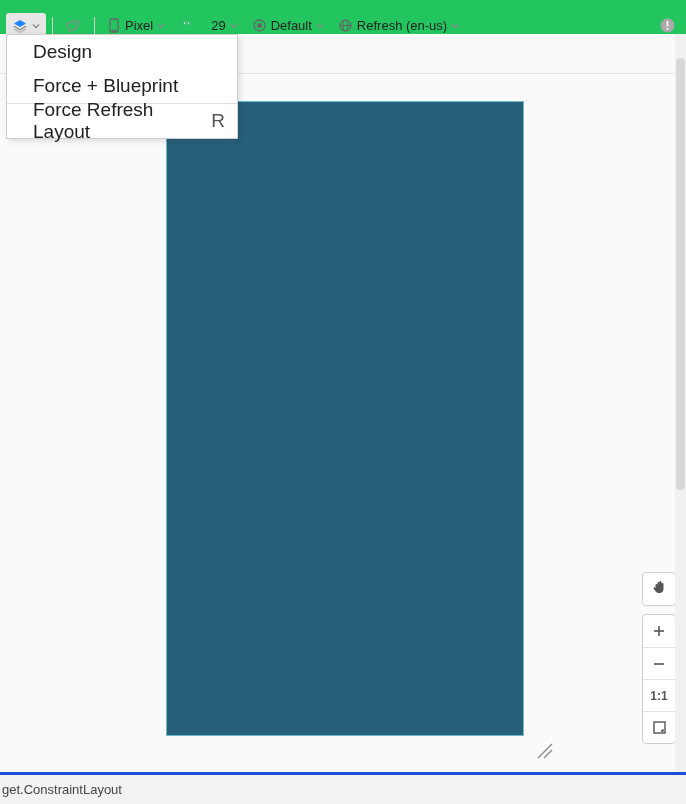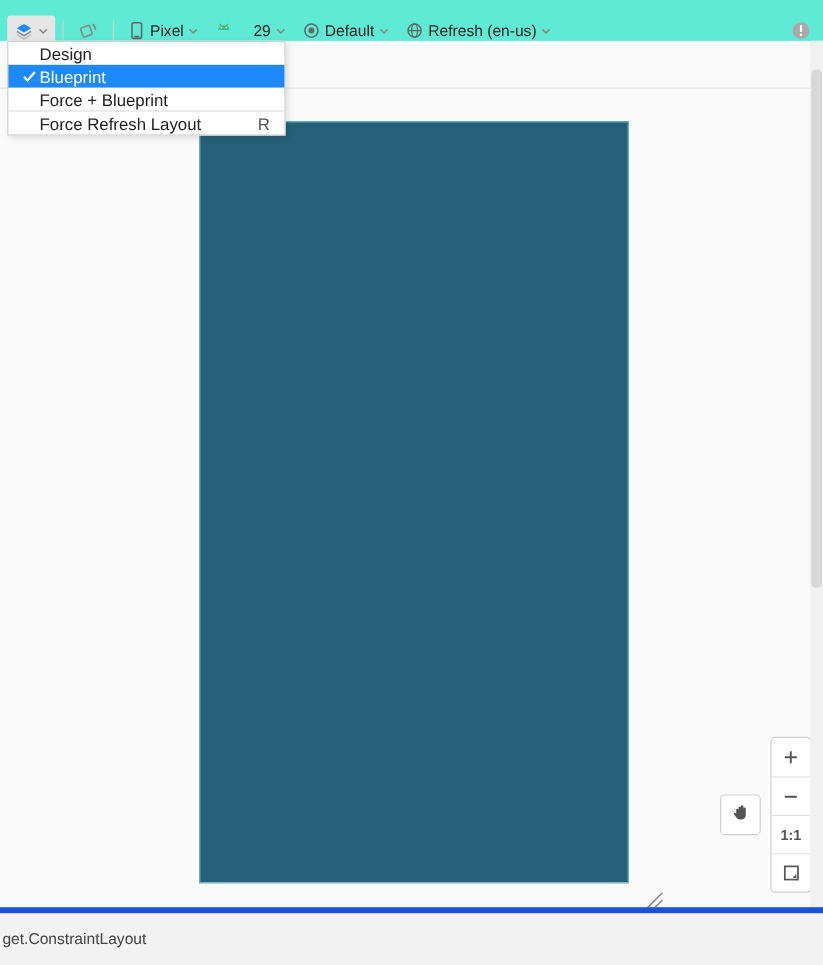--- a/index.html
+++ b/index.html
@@ -1,20 +1,20 @@
 <!DOCTYPE html>
 <html><head>
 <meta charset="utf-8">
 <style>
   * { box-sizing: border-box; margin: 0; padding: 0; }
   html, body { width: 686px; height: 804px; font-family: "Segoe UI", Arial, sans-serif; font-size: 13px; color: #222; background: #fff; }
   
   .toolbar {
     height: 52px;
-    background: #5eead4;
+    background: #22c55e;
     border-bottom: 1px solid #e0e0e0;
     display: flex;
     align-items: center;
     padding: 0 6px;
     gap: 2px;
   }
   .tb-btn {
     display: flex;
     align-items: center;
     padding: 2px 6px;
@@ -37,24 +37,24 @@
     left: 6px;
     top: 34px;
     width: 232px;
     background: #fff;
     border: 1px solid #cfcfcf;
     box-shadow: 2px 2px 6px rgba(0,0,0,0.12);
   }
   .dd-item {
     display: flex;
     align-items: center;
-    height: 19px;
+    height: 34px;
     padding: 0 12px 0 8px;
     cursor: pointer;
-    font-size: 14px;
+    font-size: 19px;
   }
   .dd-item .tick {
     width: 18px;
     display: flex;
     align-items: center;
     justify-content: center;
   }
   .dd-item .lbl { flex: 1; }
   .dd-item .shortcut { color: #555; }
   .dd-item.sel {
@@ -93,21 +93,21 @@
     position: absolute;
     right: 132px;
     top: 704px;
   }
   
   .right-tools {
     position: absolute;
     right: 10px;
     bottom: 28px;
     display: flex;
-    flex-direction: row;
+    flex-direction: column;
     gap: 8px;
     align-items: center;
   }
   .tool-single, .tool-stack {
     background: #fff;
     border: 1px solid #cfcfcf;
     border-radius: 4px;
   }
   .tool-cell {
     width: 32px; height: 32px;
@@ -131,23 +131,23 @@
     position: absolute;
     left: 1px; right: 1px;
     top: 24px; height: 432px;
     background: #d8d8d8;
     border-radius: 4px;
   }
   
   .status {
     position: absolute;
     left: 0; bottom: 0;
-    width: 686px; height: 48px;
+    width: 686px; height: 32px;
     background: #f2f2f2;
-    border-top: 5px solid #1d4ed8;
+    border-top: 3px solid #1d4ed8;
     display: flex;
     align-items: center;
     padding-left: 2px;
     font-size: 13px;
     color: #444;
   }
 </style>
 </head>
 <body>
 
@@ -290,29 +290,20 @@
     </div>
   </div>
 </div>
 
 <div class="dropdown">
   <div class="dd-item">
     <span class="tick"></span>
     <span class="lbl">Design</span>
     <span class="shortcut"></span>
   </div>
-  <div class="dd-item sel">
-    <span class="tick">
-      <svg width="13" height="13" viewBox="0 0 13 13">
-          <path d="M2 7 L5 10 L11 3" fill="none" stroke="#fff" stroke-width="1.8"></path>
-        </svg>
-    </span>
-    <span class="lbl">Blueprint</span>
-    <span class="shortcut"></span>
-  </div>
   <div class="dd-item">
     <span class="tick"></span>
     <span class="lbl">Force + Blueprint</span>
     <span class="shortcut"></span>
   </div>
   <div class="dd-divider"></div>
   <div class="dd-item">
     <span class="tick"></span>
     <span class="lbl">Force Refresh Layout</span>
     <span class="shortcut">R</span>

